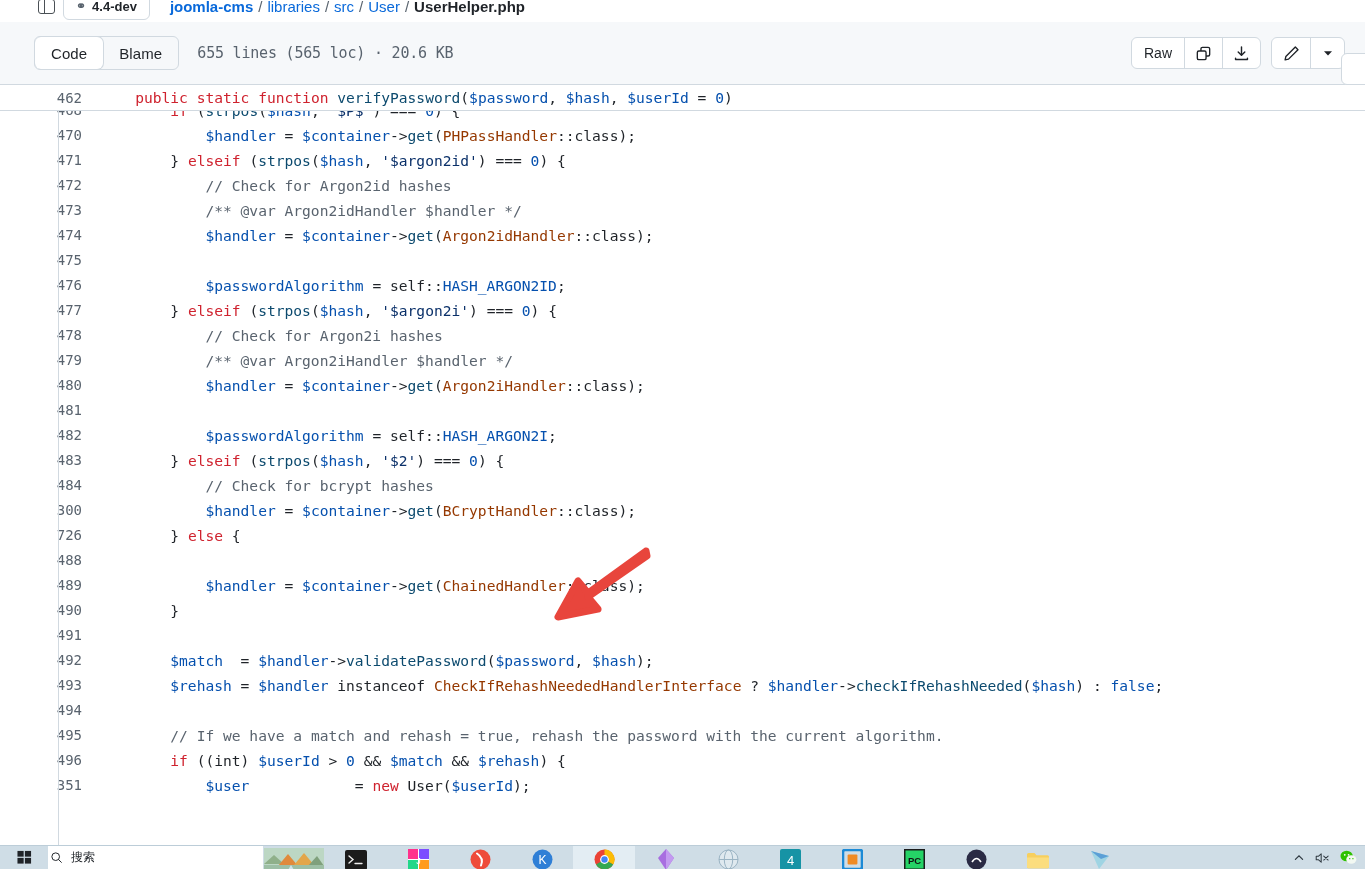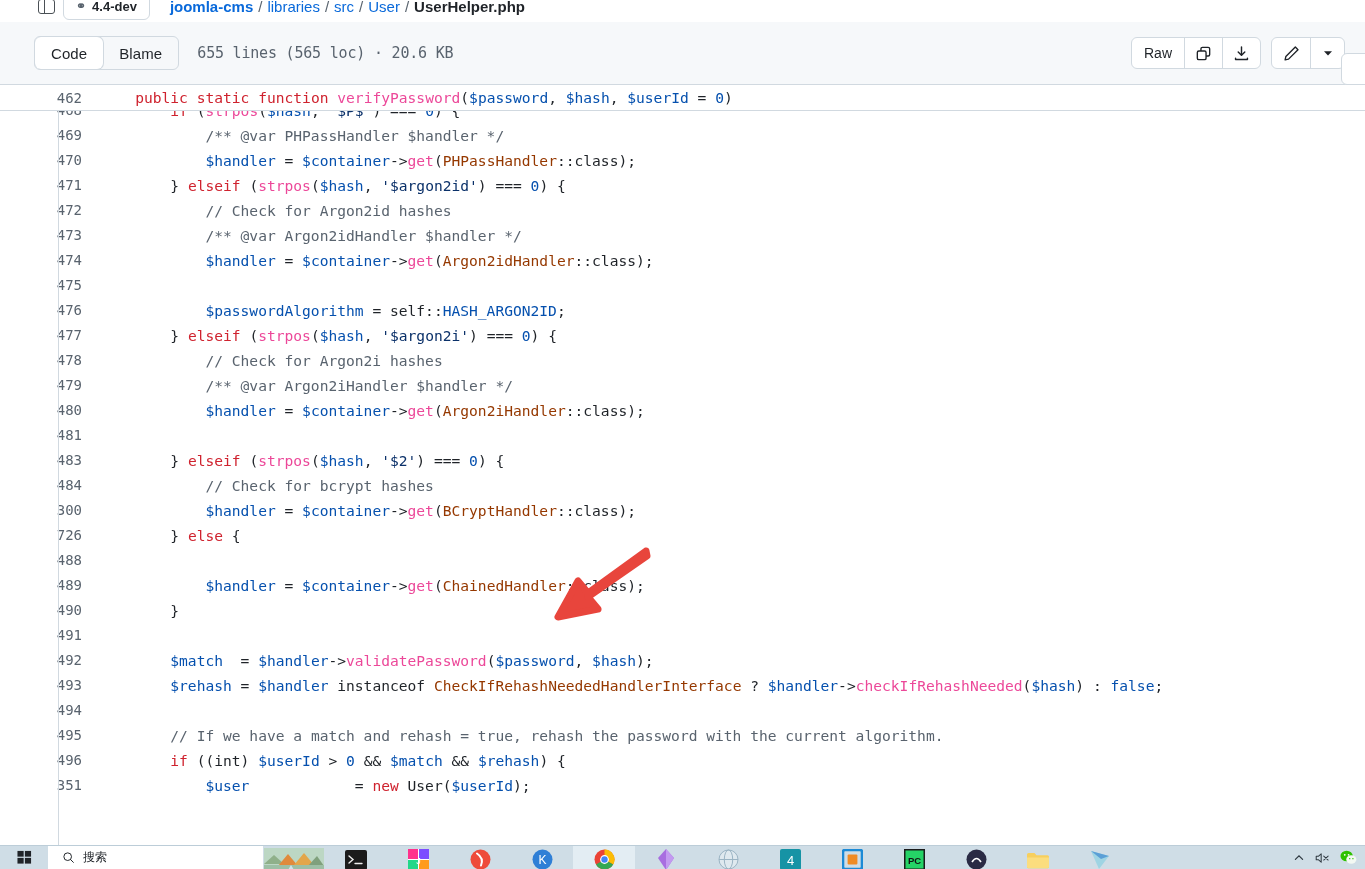--- a/index.html
+++ b/index.html
@@ -116,21 +116,21 @@
     position: absolute; top: 0; left: 0; width: 1365px; height: 26px;
     background: #ffffff; z-index: 3;
     border-bottom: 1px solid #d1d9e0;
     display: flex; align-items: center;
     font-family: "DejaVu Sans Mono", monospace; font-size: 14.6px; white-space: pre;
   }
   .sticky-row .ln { line-height: 26px; }
 
   
   .k  { color: #cf222e; }            
-  .fn { color: #ec4899; }            
+  .fn { color: #0c4a6e; }            
   .v  { color: #0550ae; }            
   .s  { color: #0a3069; }            
   .c  { color: #59636e; }            
   .cl { color: #953800; }            
   .p  { color: #1f2328; }            
 
   
   .annot-arrow { position: absolute; left: 548px; top: 462px; z-index: 6; pointer-events: none; }
 
   
@@ -138,21 +138,21 @@
     position: absolute; left: 0; bottom: 0; width: 1365px; height: 24px;
     background: #cfdde6; display: flex; align-items: center;
     border-top: 1px solid #bccdd8;
   }
   .tb-start {
     width: 48px; height: 24px; display: flex; align-items: center; justify-content: center;
     background: #cfdde6; cursor: pointer;
   }
   .tb-search {
     display: flex; align-items: center; gap: 8px;
-    height: 24px; width: 215px; padding-left: 14px;
+    height: 24px; width: 215px; padding-left: 2px;
     background: #ffffff; cursor: text;
   }
   .tb-search-txt { font-size: 12px; color: #1f2328; }
   .tb-icons { display: flex; align-items: center; height: 24px; flex: 1 1 auto; }
   .tb-app {
     width: 62px; height: 24px; display: flex; align-items: flex-end; justify-content: center;
     cursor: pointer; position: relative;
   }
   .tb-app.active { background: #e3edf3; }
   .tb-tray {
@@ -227,33 +227,33 @@
 
     <div class="edge-btn"></div>
   </div>
 
   <div class="code-area">
     <div class="gutter-line"></div>
 
     <div class="code-scroll" id="code-scroll" style="top: 13px;">
 
     <div class="row"><span class="ln">468</span><span class="src"><span class="p">        </span><span class="k">if</span><span class="p"> (</span><span class="fn">strpos</span><span class="p">(</span><span class="v">$hash</span><span class="p">, </span><span class="s">'$P$'</span><span class="p">) === </span><span class="v">0</span><span class="p">) {</span></span></div>
-        <div class="row"><span class="ln">469</span><span class="src"><span class="p">            </span><span class="c">/** @var PHPassHandler $handler */</span></span></div>
         <div class="row"><span class="ln">470</span><span class="src"><span class="p">            </span><span class="v">$handler</span><span class="p"> = </span><span class="v">$container</span><span class="p">-&gt;</span><span class="fn">get</span><span class="p">(</span><span class="cl">PHPassHandler</span><span class="p">::class);</span></span></div>
         <div class="row"><span class="ln">471</span><span class="src"><span class="p">        } </span><span class="k">elseif</span><span class="p"> (</span><span class="fn">strpos</span><span class="p">(</span><span class="v">$hash</span><span class="p">, </span><span class="s">'$argon2id'</span><span class="p">) === </span><span class="v">0</span><span class="p">) {</span></span></div>
         <div class="row"><span class="ln">472</span><span class="src"><span class="p">            </span><span class="c">// Check for Argon2id hashes</span></span></div>
         <div class="row"><span class="ln">473</span><span class="src"><span class="p">            </span><span class="c">/** @var Argon2idHandler $handler */</span></span></div>
         <div class="row"><span class="ln">474</span><span class="src"><span class="p">            </span><span class="v">$handler</span><span class="p"> = </span><span class="v">$container</span><span class="p">-&gt;</span><span class="fn">get</span><span class="p">(</span><span class="cl">Argon2idHandler</span><span class="p">::class);</span></span></div>
         <div class="row"><span class="ln">475</span><span class="src"></span></div>
         <div class="row"><span class="ln">476</span><span class="src"><span class="p">            </span><span class="v">$passwordAlgorithm</span><span class="p"> = self::</span><span class="v">HASH_ARGON2ID</span><span class="p">;</span></span></div>
         <div class="row"><span class="ln">477</span><span class="src"><span class="p">        } </span><span class="k">elseif</span><span class="p"> (</span><span class="fn">strpos</span><span class="p">(</span><span class="v">$hash</span><span class="p">, </span><span class="s">'$argon2i'</span><span class="p">) === </span><span class="v">0</span><span class="p">) {</span></span></div>
         <div class="row"><span class="ln">478</span><span class="src"><span class="p">            </span><span class="c">// Check for Argon2i hashes</span></span></div>
         <div class="row"><span class="ln">479</span><span class="src"><span class="p">            </span><span class="c">/** @var Argon2iHandler $handler */</span></span></div>
         <div class="row"><span class="ln">480</span><span class="src"><span class="p">            </span><span class="v">$handler</span><span class="p"> = </span><span class="v">$container</span><span class="p">-&gt;</span><span class="fn">get</span><span class="p">(</span><span class="cl">Argon2iHandler</span><span class="p">::class);</span></span></div>
         <div class="row"><span class="ln">481</span><span class="src"></span></div>
+        <div class="row"><span class="ln">482</span><span class="src"><span class="p">            </span><span class="v">$passwordAlgorithm</span><span class="p"> = self::</span><span class="v">HASH_ARGON2I</span><span class="p">;</span></span></div>
         <div class="row"><span class="ln">483</span><span class="src"><span class="p">        } </span><span class="k">elseif</span><span class="p"> (</span><span class="fn">strpos</span><span class="p">(</span><span class="v">$hash</span><span class="p">, </span><span class="s">'$2'</span><span class="p">) === </span><span class="v">0</span><span class="p">) {</span></span></div>
         <div class="row"><span class="ln">484</span><span class="src"><span class="p">            </span><span class="c">// Check for bcrypt hashes</span></span></div>
         <div class="row"><span class="ln">300</span><span class="src"><span class="p">            </span><span class="v">$handler</span><span class="p"> = </span><span class="v">$container</span><span class="p">-&gt;</span><span class="fn">get</span><span class="p">(</span><span class="cl">BCryptHandler</span><span class="p">::class);</span></span></div>
         <div class="row"><span class="ln">726</span><span class="src"><span class="p">        } </span><span class="k">else</span><span class="p"> {</span></span></div>
         <div class="row"><span class="ln">488</span><span class="src"><span class="p">            </span></span></div>
         <div class="row"><span class="ln">489</span><span class="src"><span class="p">            </span><span class="v">$handler</span><span class="p"> = </span><span class="v">$container</span><span class="p">-&gt;</span><span class="fn">get</span><span class="p">(</span><span class="cl">ChainedHandler</span><span class="p">::class);</span></span></div>
         <div class="row"><span class="ln">490</span><span class="src"><span class="p">        }</span></span></div>
         <div class="row"><span class="ln">491</span><span class="src"></span></div>
         <div class="row"><span class="ln">492</span><span class="src"><span class="p">        </span><span class="v">$match</span><span class="p">  = </span><span class="v">$handler</span><span class="p">-&gt;</span><span class="fn">validatePassword</span><span class="p">(</span><span class="v">$password</span><span class="p">, </span><span class="v">$hash</span><span class="p">);</span></span></div>
         <div class="row"><span class="ln">493</span><span class="src"><span class="p">        </span><span class="v">$rehash</span><span class="p"> = </span><span class="v">$handler</span><span class="p"> instanceof </span><span class="cl">CheckIfRehashNeededHandlerInterface</span><span class="p"> ? </span><span class="v">$handler</span><span class="p">-&gt;</span><span class="fn">checkIfRehashNeeded</span><span class="p">(</span><span class="v">$hash</span><span class="p">) : </span><span class="v">false</span><span class="p">;</span></span></div>

